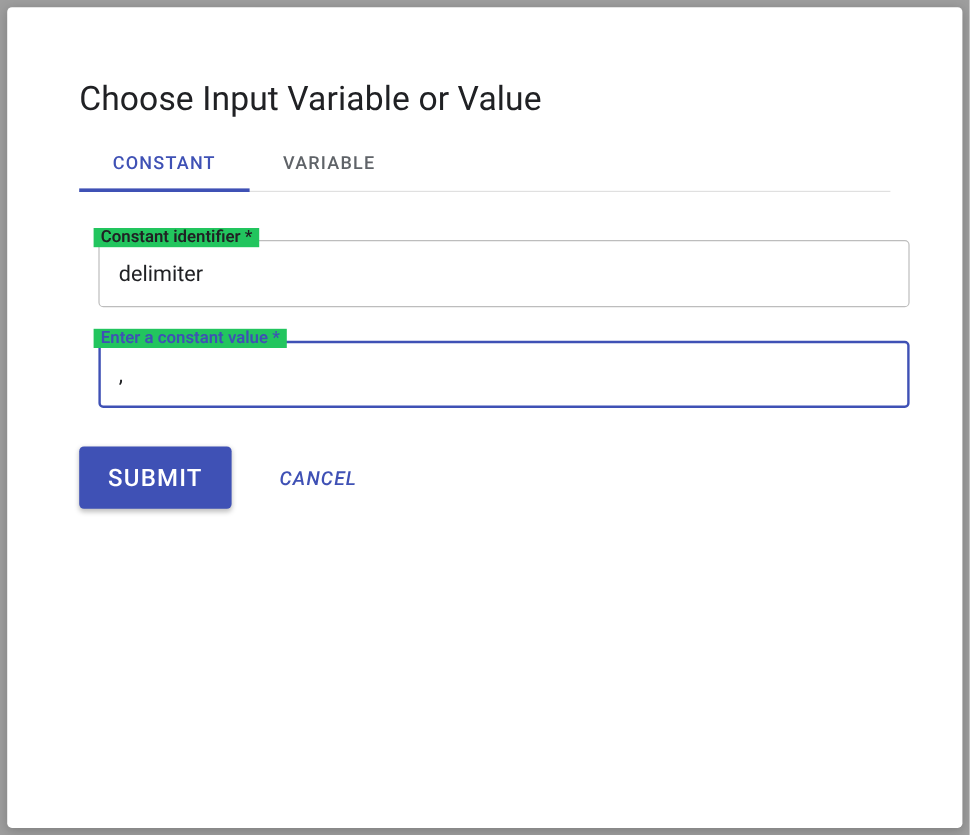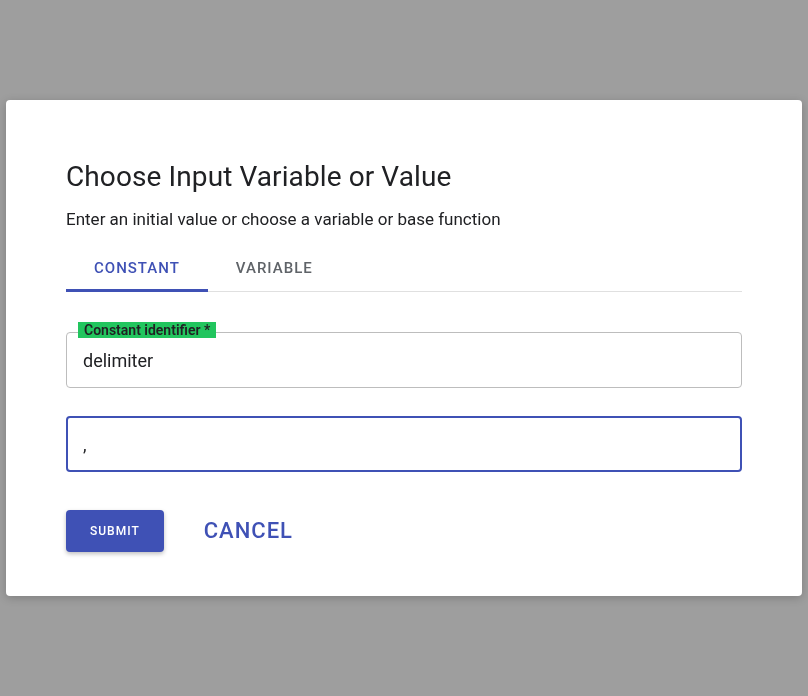--- a/index.html
+++ b/index.html
@@ -12,21 +12,21 @@
       background: #9e9e9e;
       width: 808px;
       height: 696px;
       display: flex;
       align-items: center;
       justify-content: center;
     }
     .dialog {
       background: #fff;
       width: 796px;
-      height: 496px;
+      height: 684px;
       border-radius: 4px;
       padding: 60px 60px 56px 60px;
       box-shadow: 0 2px 10px rgba(0,0,0,0.2);
     }
     .title {
       font-size: 28px;
       font-weight: 400;
       color: #202124;
       margin-bottom: 16px;
       letter-spacing: 0.1px;
@@ -83,20 +83,21 @@
     .field-input {
       width: 100%;
       height: 56px;
       border: 1px solid #bdbdbd;
       border-radius: 4px;
       padding: 0 16px;
       font-size: 18px;
       color: #202124;
       outline: none;
       font-family: inherit;
+      margin-left: 16px;
     }
     .field-input.focused {
       border: 2px solid #3f51b5;
       padding: 0 15px;
     }
     .select-wrapper {
       position: relative;
     }
     .select-arrow {
       position: absolute;
@@ -116,58 +117,59 @@
       gap: 32px;
       align-items: center;
       margin-top: 32px;
     }
     .btn-primary {
       background: #3f51b5;
       color: #fff;
       border: none;
       border-radius: 4px;
       padding: 14px 24px;
-      font-size: 12px;
+      font-size: 20px;
       font-weight: 500;
       letter-spacing: 1px;
       cursor: pointer;
       box-shadow: 0 2px 4px rgba(0,0,0,0.25);
       font-family: inherit;
     }
     .btn-text {
       background: none;
       border: none;
       color: #3f51b5;
-      font-size: 22px;
+      font-size: 16px;
       font-weight: 500;
       letter-spacing: 1px;
       cursor: pointer;
       padding: 14px 8px;
       font-family: inherit;
+      font-style: italic;
     }
   </style>
 </head>
 <body>
 
 <div class="dialog">
   <h1 class="title">Choose Input Variable or Value</h1>
-  <p class="subtitle">Enter an initial value or choose a variable or base function</p>
 
   <div class="tabs">
     <div class="tab active">CONSTANT</div>
     <div class="tab">VARIABLE</div>
   </div>
 
   <div class="field">
     <label class="field-label">Constant identifier *</label>
     <input class="field-input" type="text" value="delimiter" style="">
   </div>
 
 
   <div class="field" style="margin-bottom:8px">
+    <label class="field-label focused">Enter a constant value *</label>
     <input class="field-input focused" type="text" value="," style="">
   </div>
 
   <div class="actions">
     <button class="btn-primary">SUBMIT</button>
     <button class="btn-text">CANCEL</button>
   </div>
 </div>
 
 </body></html>

